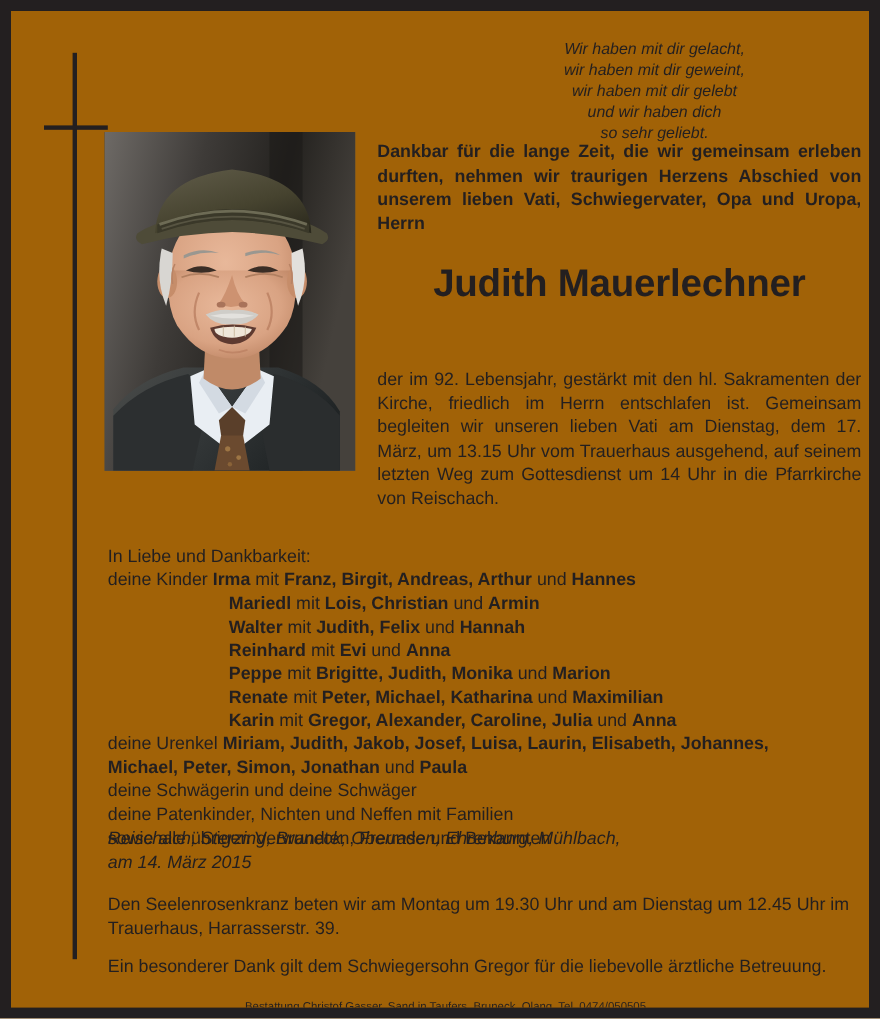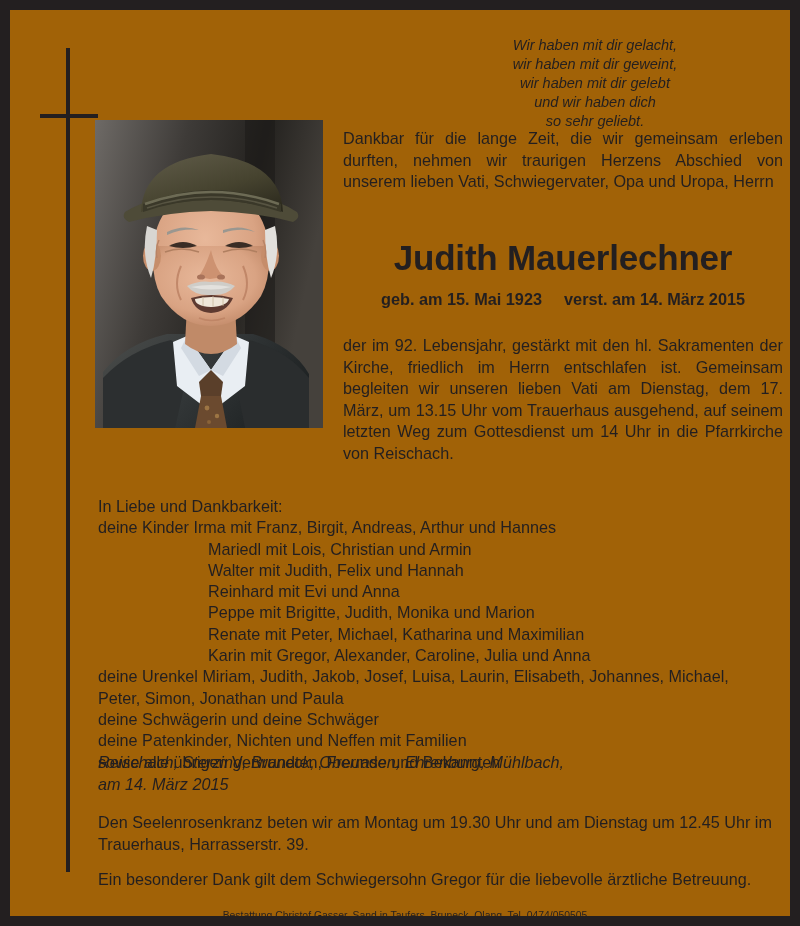--- a/index.html
+++ b/index.html
@@ -71,20 +71,21 @@
     position: absolute;
     left: 333px;
     width: 440px;
     color: #231f20;
   }
   #intro {
     top: 118px;
     font-size: 16.2px;
     line-height: 21.5px;
     text-align: justify;
+    font-weight: bold;
   }
   #name-block {
     top: 228px;
     text-align: center;
   }
   #deceased-name {
     font-size: 35px;
     font-weight: bold;
     letter-spacing: -0.2px;
     line-height: 40px;
@@ -108,21 +109,21 @@
     left: 88px;
     top: 486px;
     width: 640px;
     font-size: 16.2px;
     line-height: 21.3px;
     color: #231f20;
   }
   #family .line { white-space: nowrap; }
   #family .wrapline { white-space: normal; }
   #family .indent { padding-left: 110px; }
-  #family b { font-weight: normal; }
+  #family b { font-weight: bold; }
   
   #locations {
     position: absolute;
     left: 88px;
     top: 742px;
     width: 660px;
     font-size: 16.2px;
     line-height: 21.5px;
     color: #231f20;
     font-style: italic;
@@ -256,23 +257,20 @@
     <div>wir haben mit dir geweint,</div>
     <div>wir haben mit dir gelebt</div>
     <div>und wir haben dich</div>
     <div>so sehr geliebt.</div>
   </div>
 
   <div id="intro" class="right-col">Dankbar für die lange Zeit, die wir gemeinsam erleben durften, nehmen wir traurigen Herzens Abschied von unserem lieben Vati, Schwiegervater, Opa und Uropa, Herrn</div>
 
   <div id="name-block" class="right-col">
     <div id="deceased-name">Judith Mauerlechner</div>
-    <div id="dates">
-      <span>geb. am 15. Mai 1923</span><span class="gap"></span><span>verst. am 14. März 2015</span>
-    </div>
   </div>
 
   <div id="service" class="right-col">der im 92. Lebensjahr, gestärkt mit den hl. Sakramenten der Kirche, friedlich im Herrn entschlafen ist. Gemeinsam begleiten wir unseren lieben Vati am Dienstag, dem 17. März, um 13.15 Uhr vom Trauerhaus ausgehend, auf seinem letzten Weg zum Gottesdienst um 14 Uhr in die Pfarrkirche von Reischach.</div>
 
   <div id="family">
     <div class="line">In Liebe und Dankbarkeit:</div>
 
     <div class="line"><span>deine Kinder </span><b>Irma</b><span> mit </span><b>Franz, Birgit, Andreas, Arthur</b><span> und </span><b>Hannes</b></div>
 
     <div class="line indent"><b>Mariedl</b><span> mit </span><b>Lois, Christian</b><span> und </span><b>Armin</b></div>

